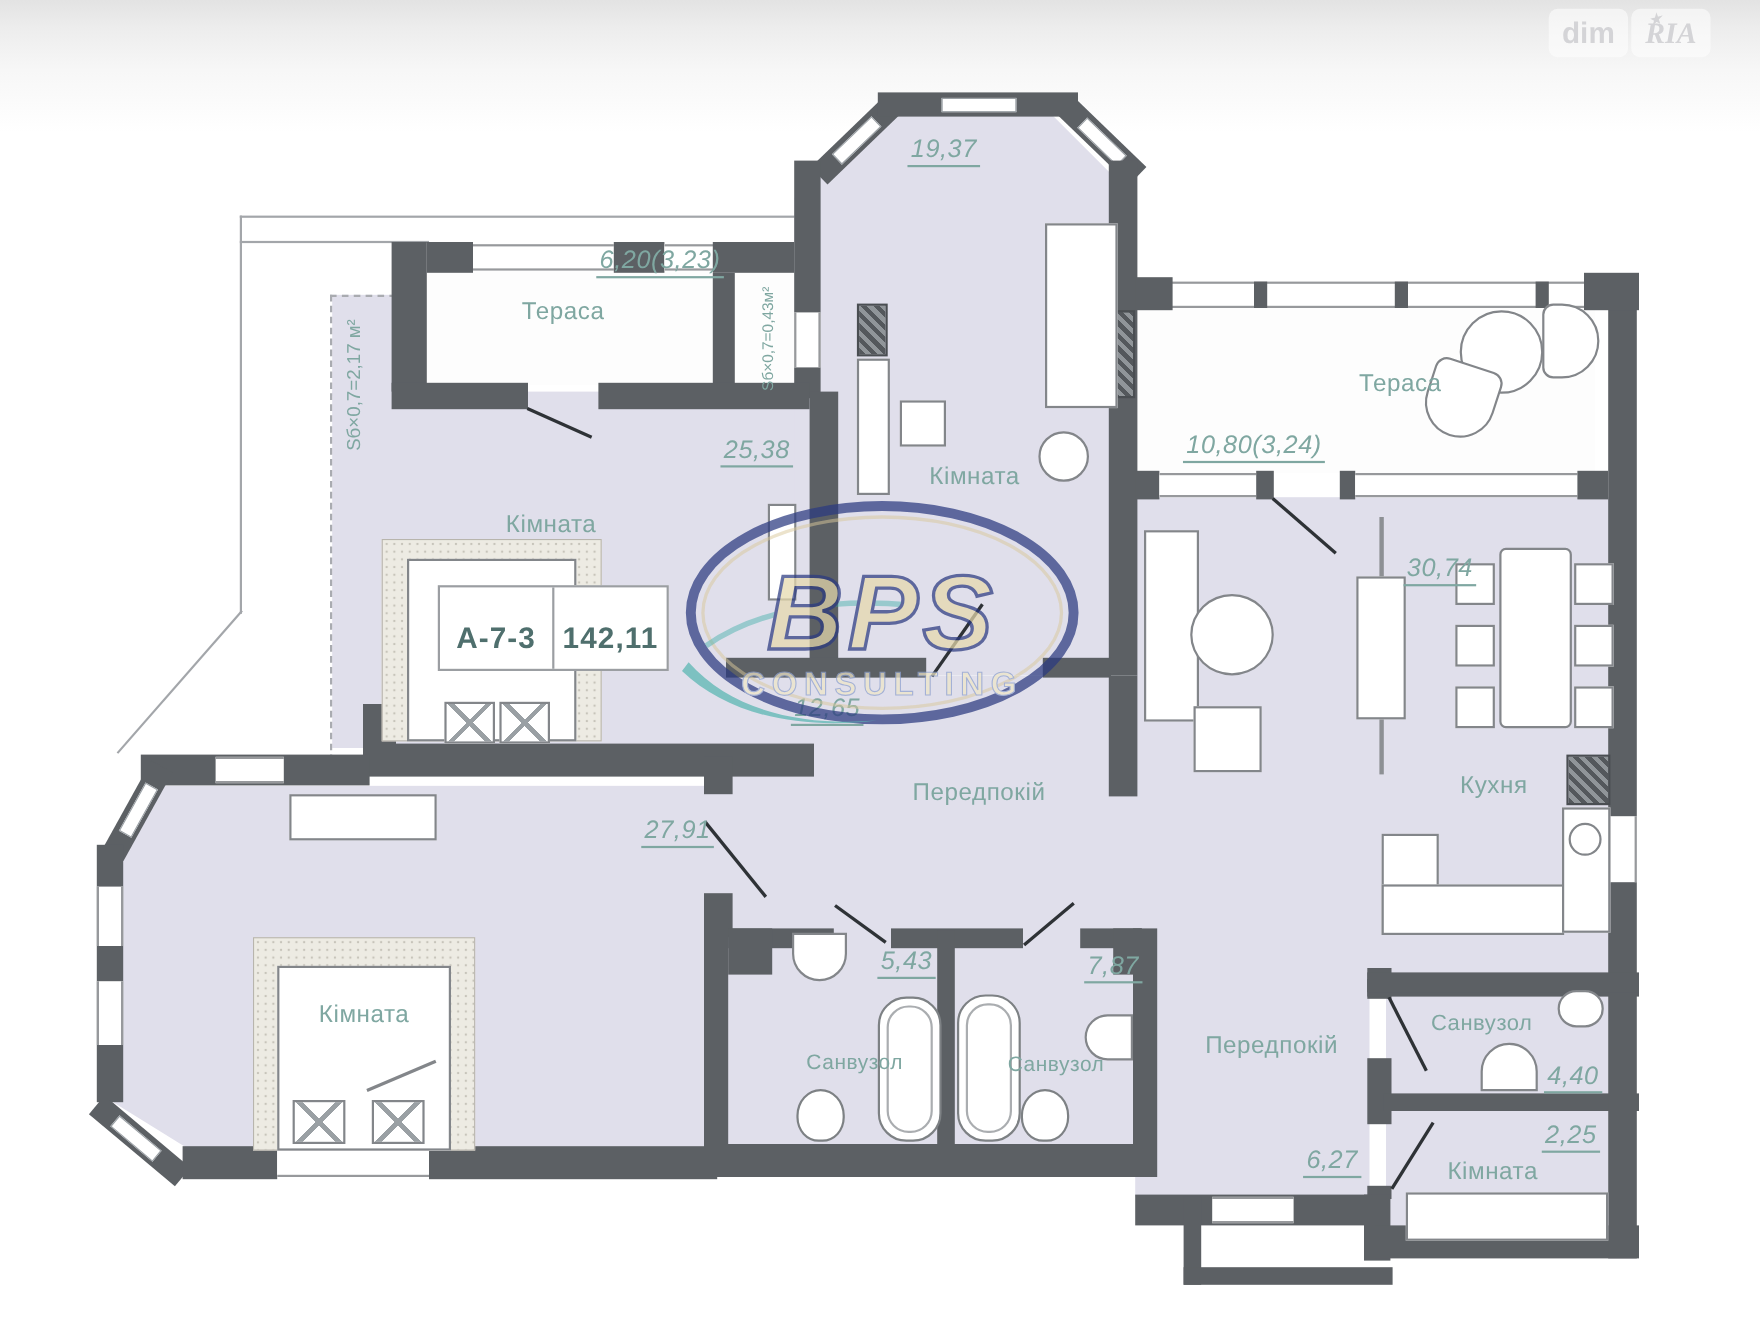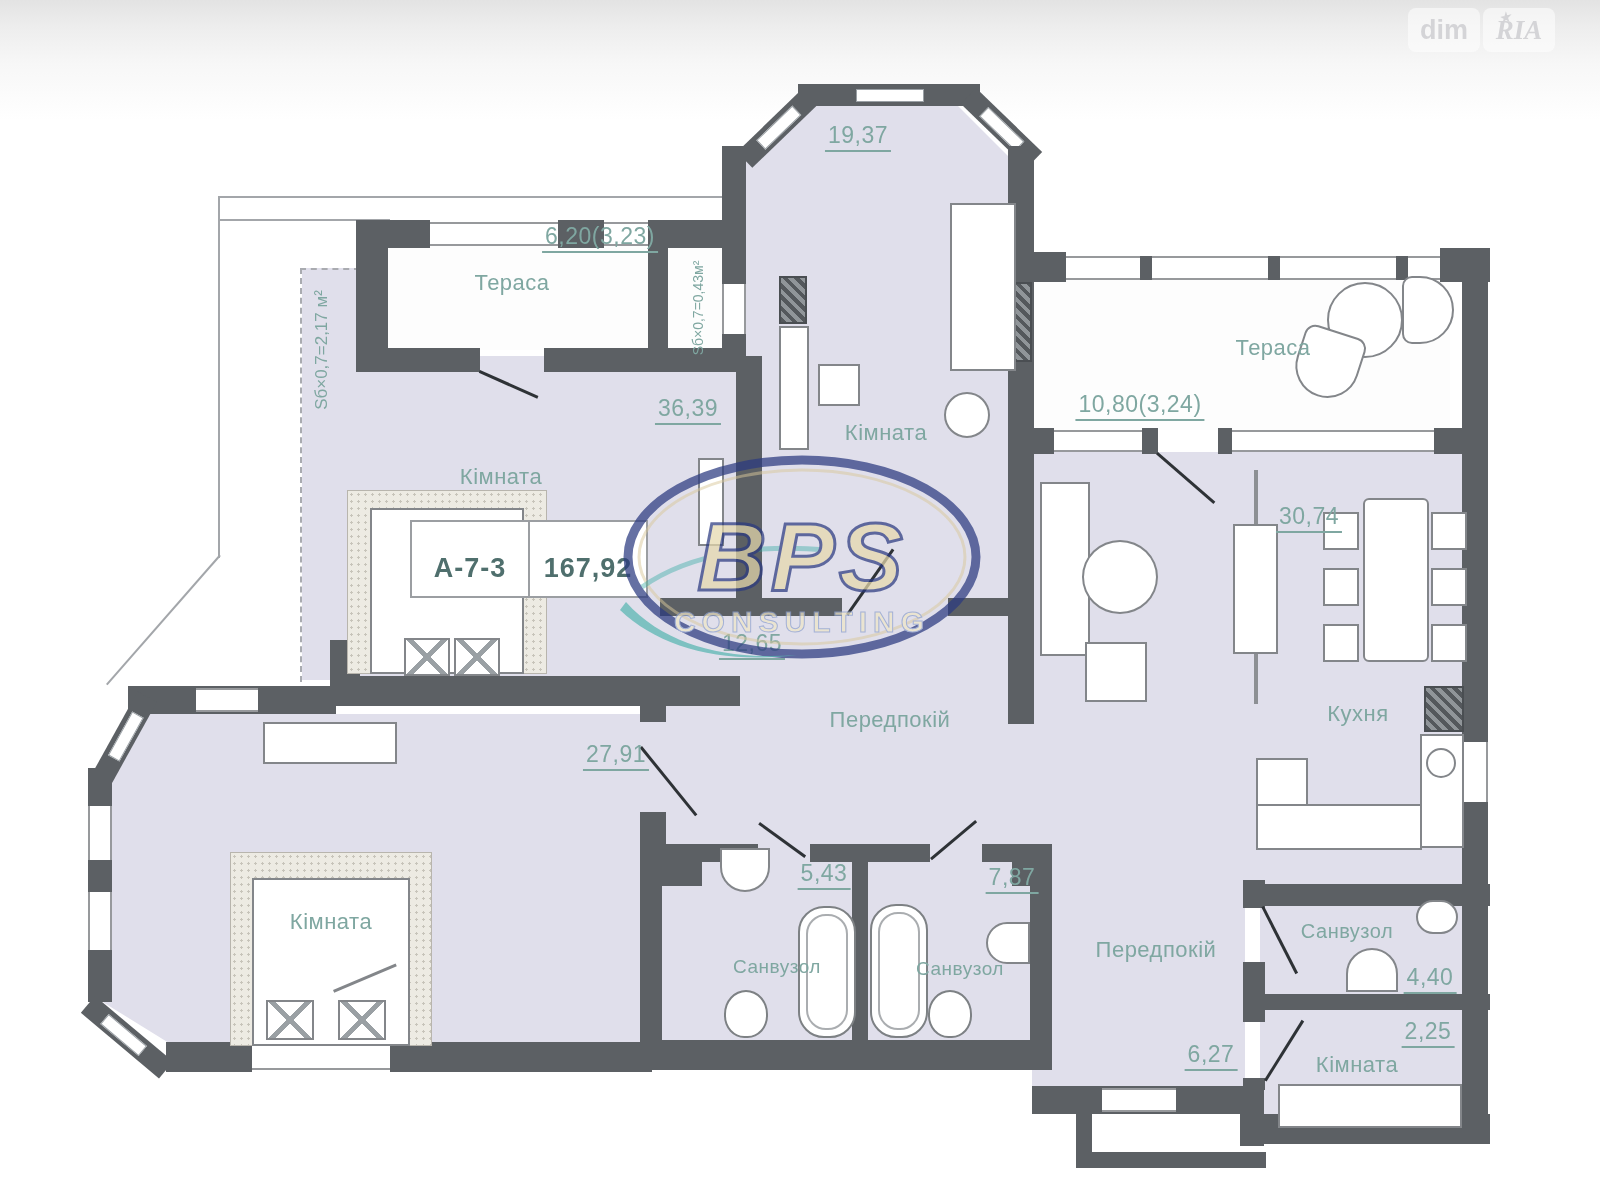--- a/index.html
+++ b/index.html
@@ -20,23 +20,23 @@
   .pillow{position:absolute;background-color:#fff;border:2px solid #83868a;box-sizing:border-box;
     background-image:linear-gradient(45deg,transparent 46%,#9aa0a4 46%,#9aa0a4 54%,transparent 54%),
                      linear-gradient(-45deg,transparent 46%,#9aa0a4 46%,#9aa0a4 54%,transparent 54%);}
   .tub{position:absolute;background:#fff;border:2px solid #7d8184;border-radius:26px;box-sizing:border-box;}
   .tub::after{content:"";position:absolute;inset:6px;border:2px solid #aaadb0;border-radius:20px;}
   .wc{position:absolute;background:#fff;border:2px solid #7d8184;border-radius:50% 50% 46% 46%;box-sizing:border-box;}
   .door{position:absolute;height:2.5px;background:#2e3236;transform-origin:0 0;}
   .dash-v{position:absolute;border-left:2px dashed #a9abb0;}
   .dash-h{position:absolute;border-top:2px dashed #a9abb0;}
   .lbl{position:absolute;transform:translate(-50%,-50%);color:var(--label,#7fa7a1);font-size:22px;letter-spacing:.5px;white-space:nowrap;z-index:6;}
-  .num{position:absolute;transform:translate(-50%,-50%);color:var(--label,#7fa7a1);font-size:23px;letter-spacing:.5px;white-space:nowrap;border-bottom:2px solid var(--label,#7fa7a1);padding:0 3px 1px;z-index:6;}
+  .num{position:absolute;transform:translate(-50%,-50%);color:var(--label,#7fa7a1);font-size:23px;letter-spacing:.5px;white-space:nowrap;border-bottom:2px solid var(--label,#7fa7a1);padding:0 3px 1px;z-index:6;font-style:italic;}
   .vtext{position:absolute;transform:translate(-50%,-50%) rotate(-90deg);color:var(--label,#7fa7a1);white-space:nowrap;z-index:6;}
-  #unitbox{position:absolute;left:398px;top:520px;width:238px;height:78px;background:#fff;border:2px solid #9b9ea2;display:flex;z-index:5;box-sizing:border-box;margin-left:12px;}
+  #unitbox{position:absolute;left:398px;top:532px;width:210px;height:78px;background:#fff;border:2px solid #9b9ea2;display:flex;z-index:5;box-sizing:border-box;}
   #unitbox .cell{flex:1;display:flex;align-items:flex-end;justify-content:center;padding-bottom:12px;color:#4f6f6d;font-size:27px;font-weight:bold;letter-spacing:1px;}
   #unitbox .cell+.cell{border-left:2px solid #9b9ea2;}
   #watermark{position:absolute;left:1408px;top:8px;display:flex;gap:3px;z-index:9;opacity:.9;}
   #watermark .chip{width:72px;height:44px;background:rgba(255,255,255,.62);border-radius:8px;display:flex;align-items:center;justify-content:center;color:#d2d2d5;font-size:27px;font-weight:bold;}
   #watermark .chip.ria{font-family:"Liberation Serif",serif;font-style:italic;position:relative;}
   #watermark .chip.ria .star{position:absolute;top:2px;left:16px;font-size:13px;transform:rotate(-14deg);}
   #logo{position:absolute;left:612px;top:452px;z-index:7;opacity:.72;pointer-events:none;}
 </style>
 </head>
 <body>
@@ -202,21 +202,21 @@
   <div class="wc" style="left:928px;top:990px;width:44px;height:48px;"></div>
   <div class="furn" style="left:986px;top:922px;width:44px;height:42px;border-radius:22px 0 0 22px;"></div>
   <div class="furn" style="left:1416px;top:900px;width:42px;height:34px;border-radius:17px;"></div>
   <div class="furn" style="left:1346px;top:948px;width:52px;height:44px;border-radius:26px 26px 0 0;"></div>
   <div class="furn" style="left:1278px;top:1084px;width:184px;height:44px;"></div>
 
   <span class="num" style="left:600px;top:238px;">6,20(3,23)</span>
   <span class="lbl" style="left:512px;top:283px;">Тераса</span>
   <span class="vtext" style="left:698px;top:308px;font-size:14px;">Sб×0,7=0,43м²</span>
   <span class="vtext" style="left:322px;top:350px;font-size:17px;">Sб×0,7=2,17 м²</span>
-  <span class="num" style="left:688px;top:410px;">36,39</span>
+  <span class="num" style="left:688px;top:410px;">25,38</span>
   <span class="lbl" style="left:501px;top:477px;">Кімната</span>
   <span class="num" style="left:858px;top:137px;">19,37</span>
   <span class="lbl" style="left:886px;top:433px;">Кімната</span>
   <span class="lbl" style="left:1273px;top:348px;">Тераса</span>
   <span class="num" style="left:1140px;top:406px;">10,80(3,24)</span>
   <span class="num" style="left:1309px;top:518px;">30,74</span>
   <span class="lbl" style="left:1358px;top:714px;">Кухня</span>
   <span class="num" style="left:752px;top:645px;">12,65</span>
   <span class="lbl" style="left:890px;top:720px;">Передпокій</span>
   <span class="num" style="left:616px;top:756px;">27,91</span>
@@ -227,21 +227,21 @@
   <span class="lbl" style="left:960px;top:969px;font-size:19px;">Санвузол</span>
   <span class="lbl" style="left:1156px;top:950px;">Передпокій</span>
   <span class="num" style="left:1211px;top:1056px;">6,27</span>
   <span class="lbl" style="left:1347px;top:931px;font-size:20px;">Санвузол</span>
   <span class="num" style="left:1430px;top:979px;">4,40</span>
   <span class="num" style="left:1428px;top:1033px;">2,25</span>
   <span class="lbl" style="left:1357px;top:1065px;">Кімната</span>
 
   <div id="unitbox">
     <div class="cell">А-7-3</div>
-    <div class="cell">167,92</div>
+    <div class="cell">142,11</div>
   </div>
 
   <svg id="logo" width="380" height="220" viewBox="0 0 380 220">
     <ellipse cx="190" cy="105" rx="174" ry="97" fill="none" stroke="#2b3a80" stroke-width="9"></ellipse>
     <ellipse cx="190" cy="105" rx="163" ry="87" fill="none" stroke="#d9c89a" stroke-width="3" opacity="0.7"></ellipse>
     <path d="M14,150 C55,196 120,208 185,203 C110,212 48,196 8,158 Z" fill="#2aa79e" opacity="0.75"></path>
     <path d="M30,135 C80,100 150,92 215,98" fill="none" stroke="#2aa79e" stroke-width="5" opacity="0.55"></path>
     <text x="190" y="138" text-anchor="middle" font-family="Liberation Sans, sans-serif" font-size="96" font-weight="bold" font-style="italic" fill="#e6d9ac" stroke="#2b3a80" stroke-width="3" letter-spacing="4">BPS</text>
     <text x="190" y="180" text-anchor="middle" font-family="Liberation Sans, sans-serif" font-size="30" font-weight="bold" fill="#efe6c8" stroke="#8da0cf" stroke-width="1" letter-spacing="6">CONSULTING</text>
   </svg>

